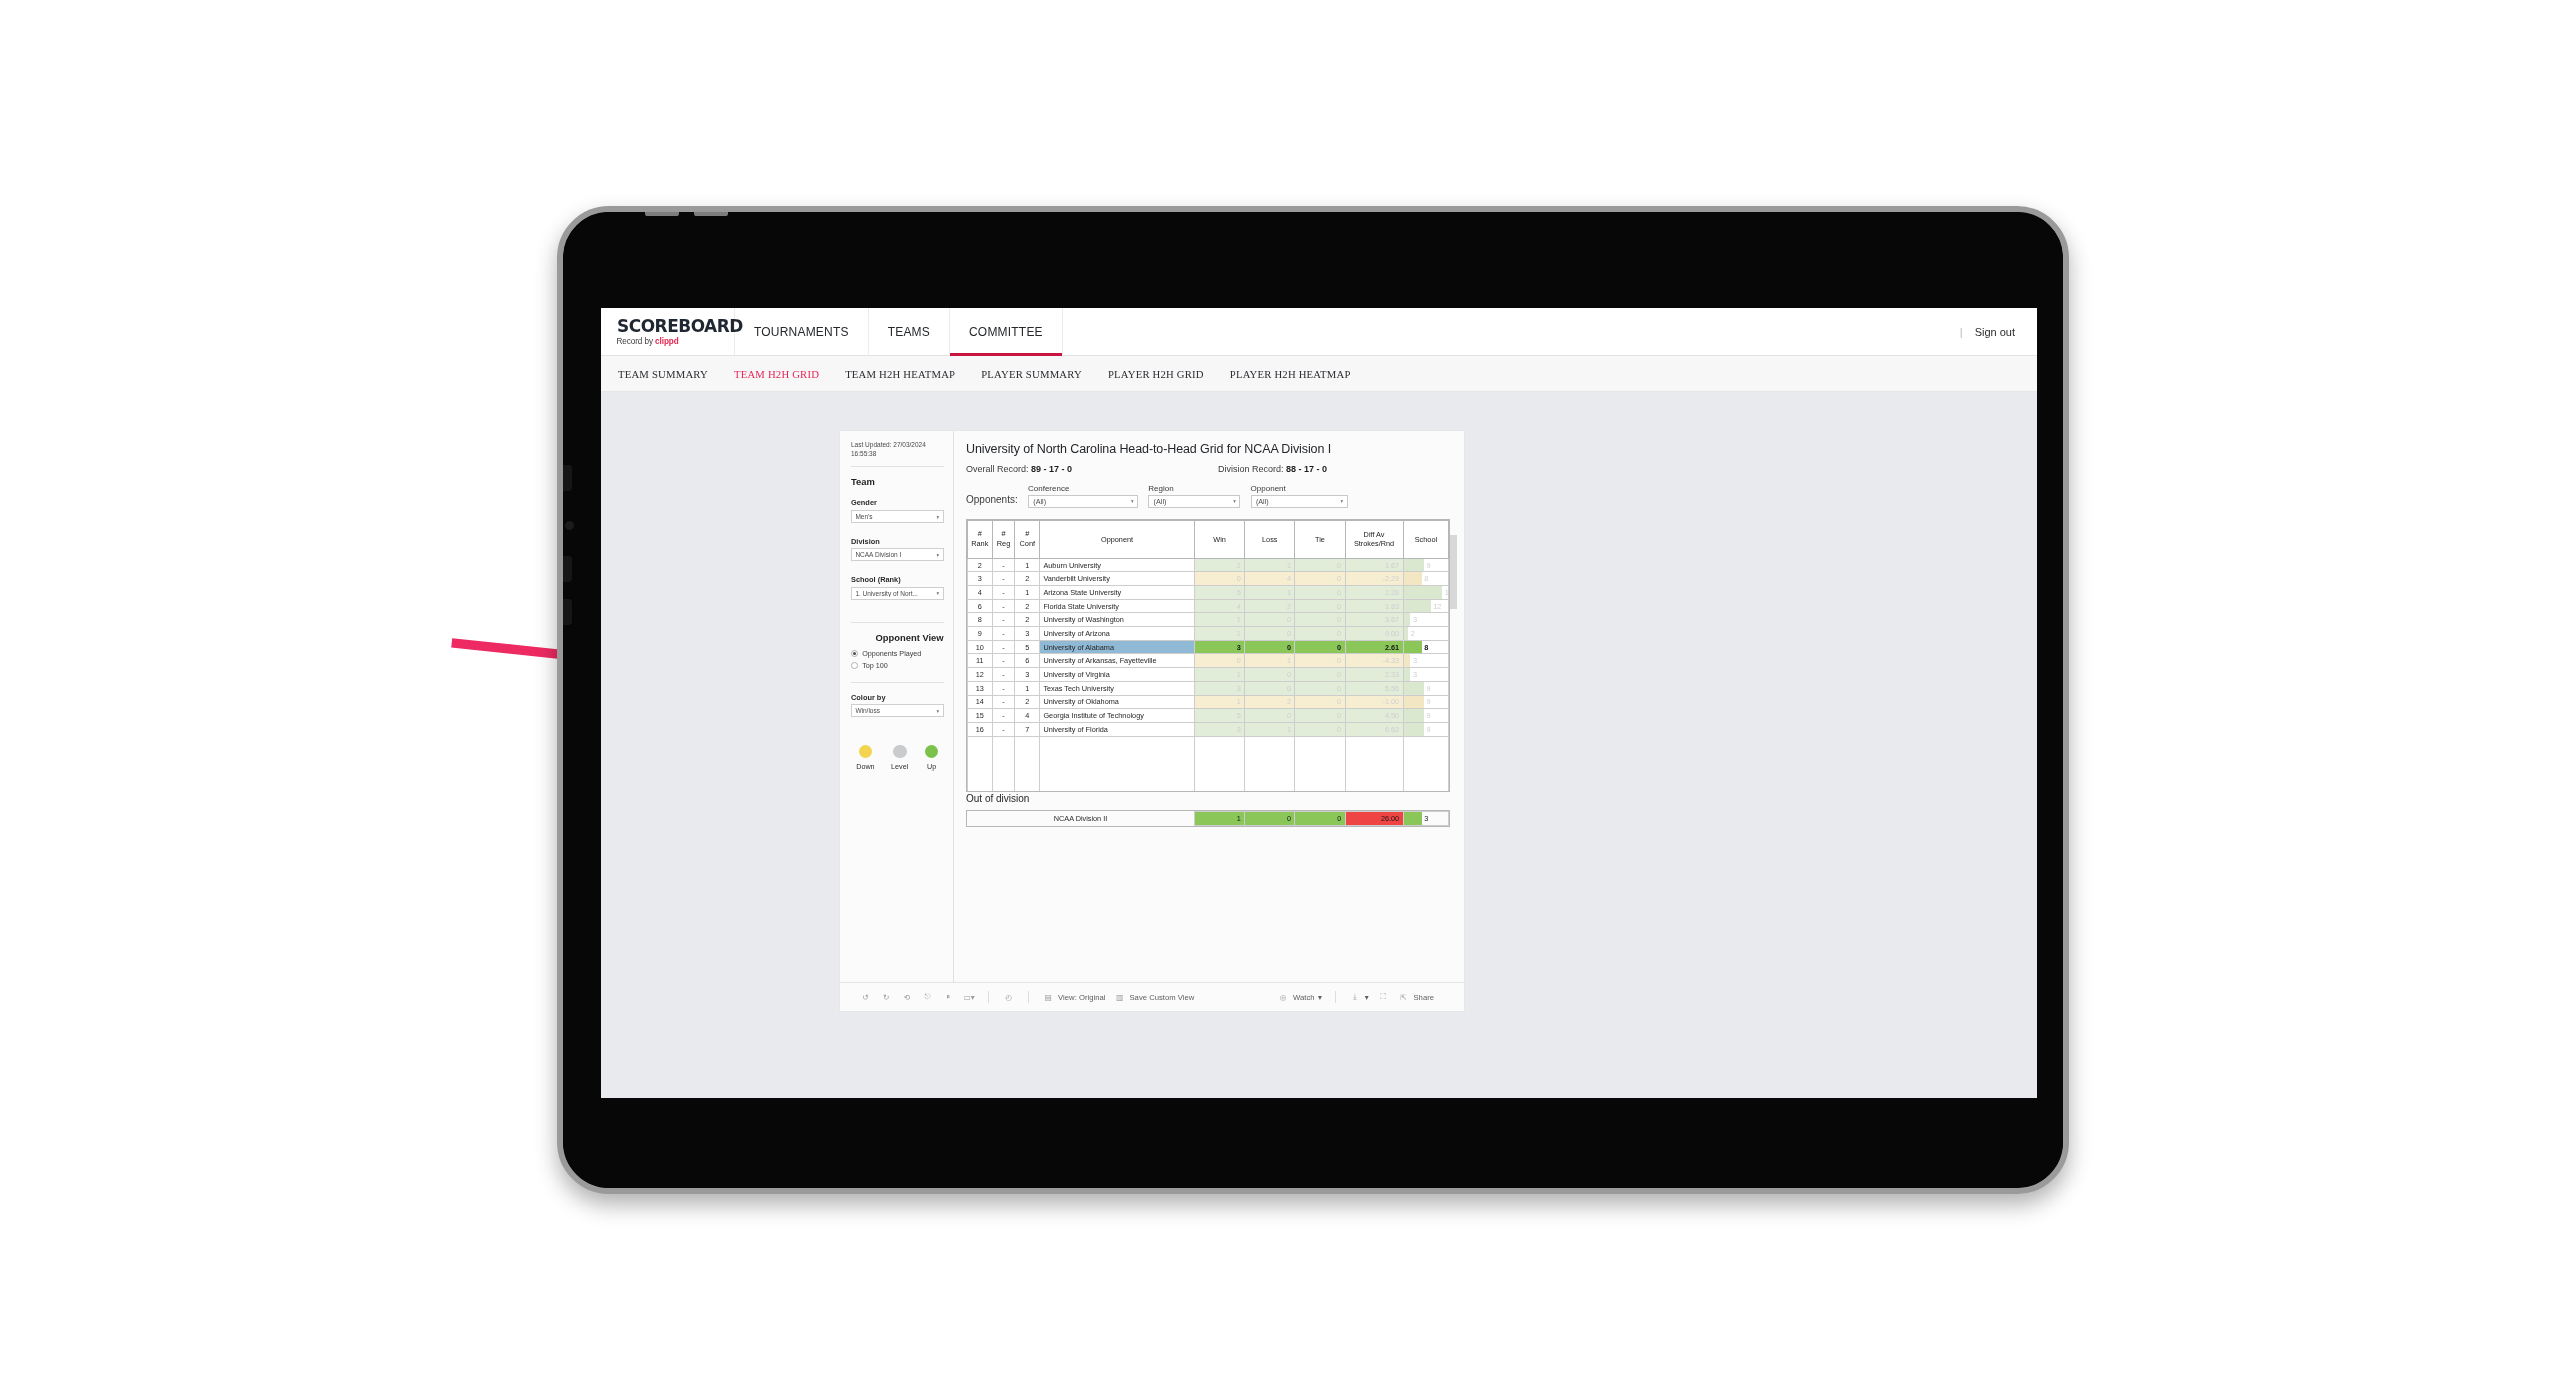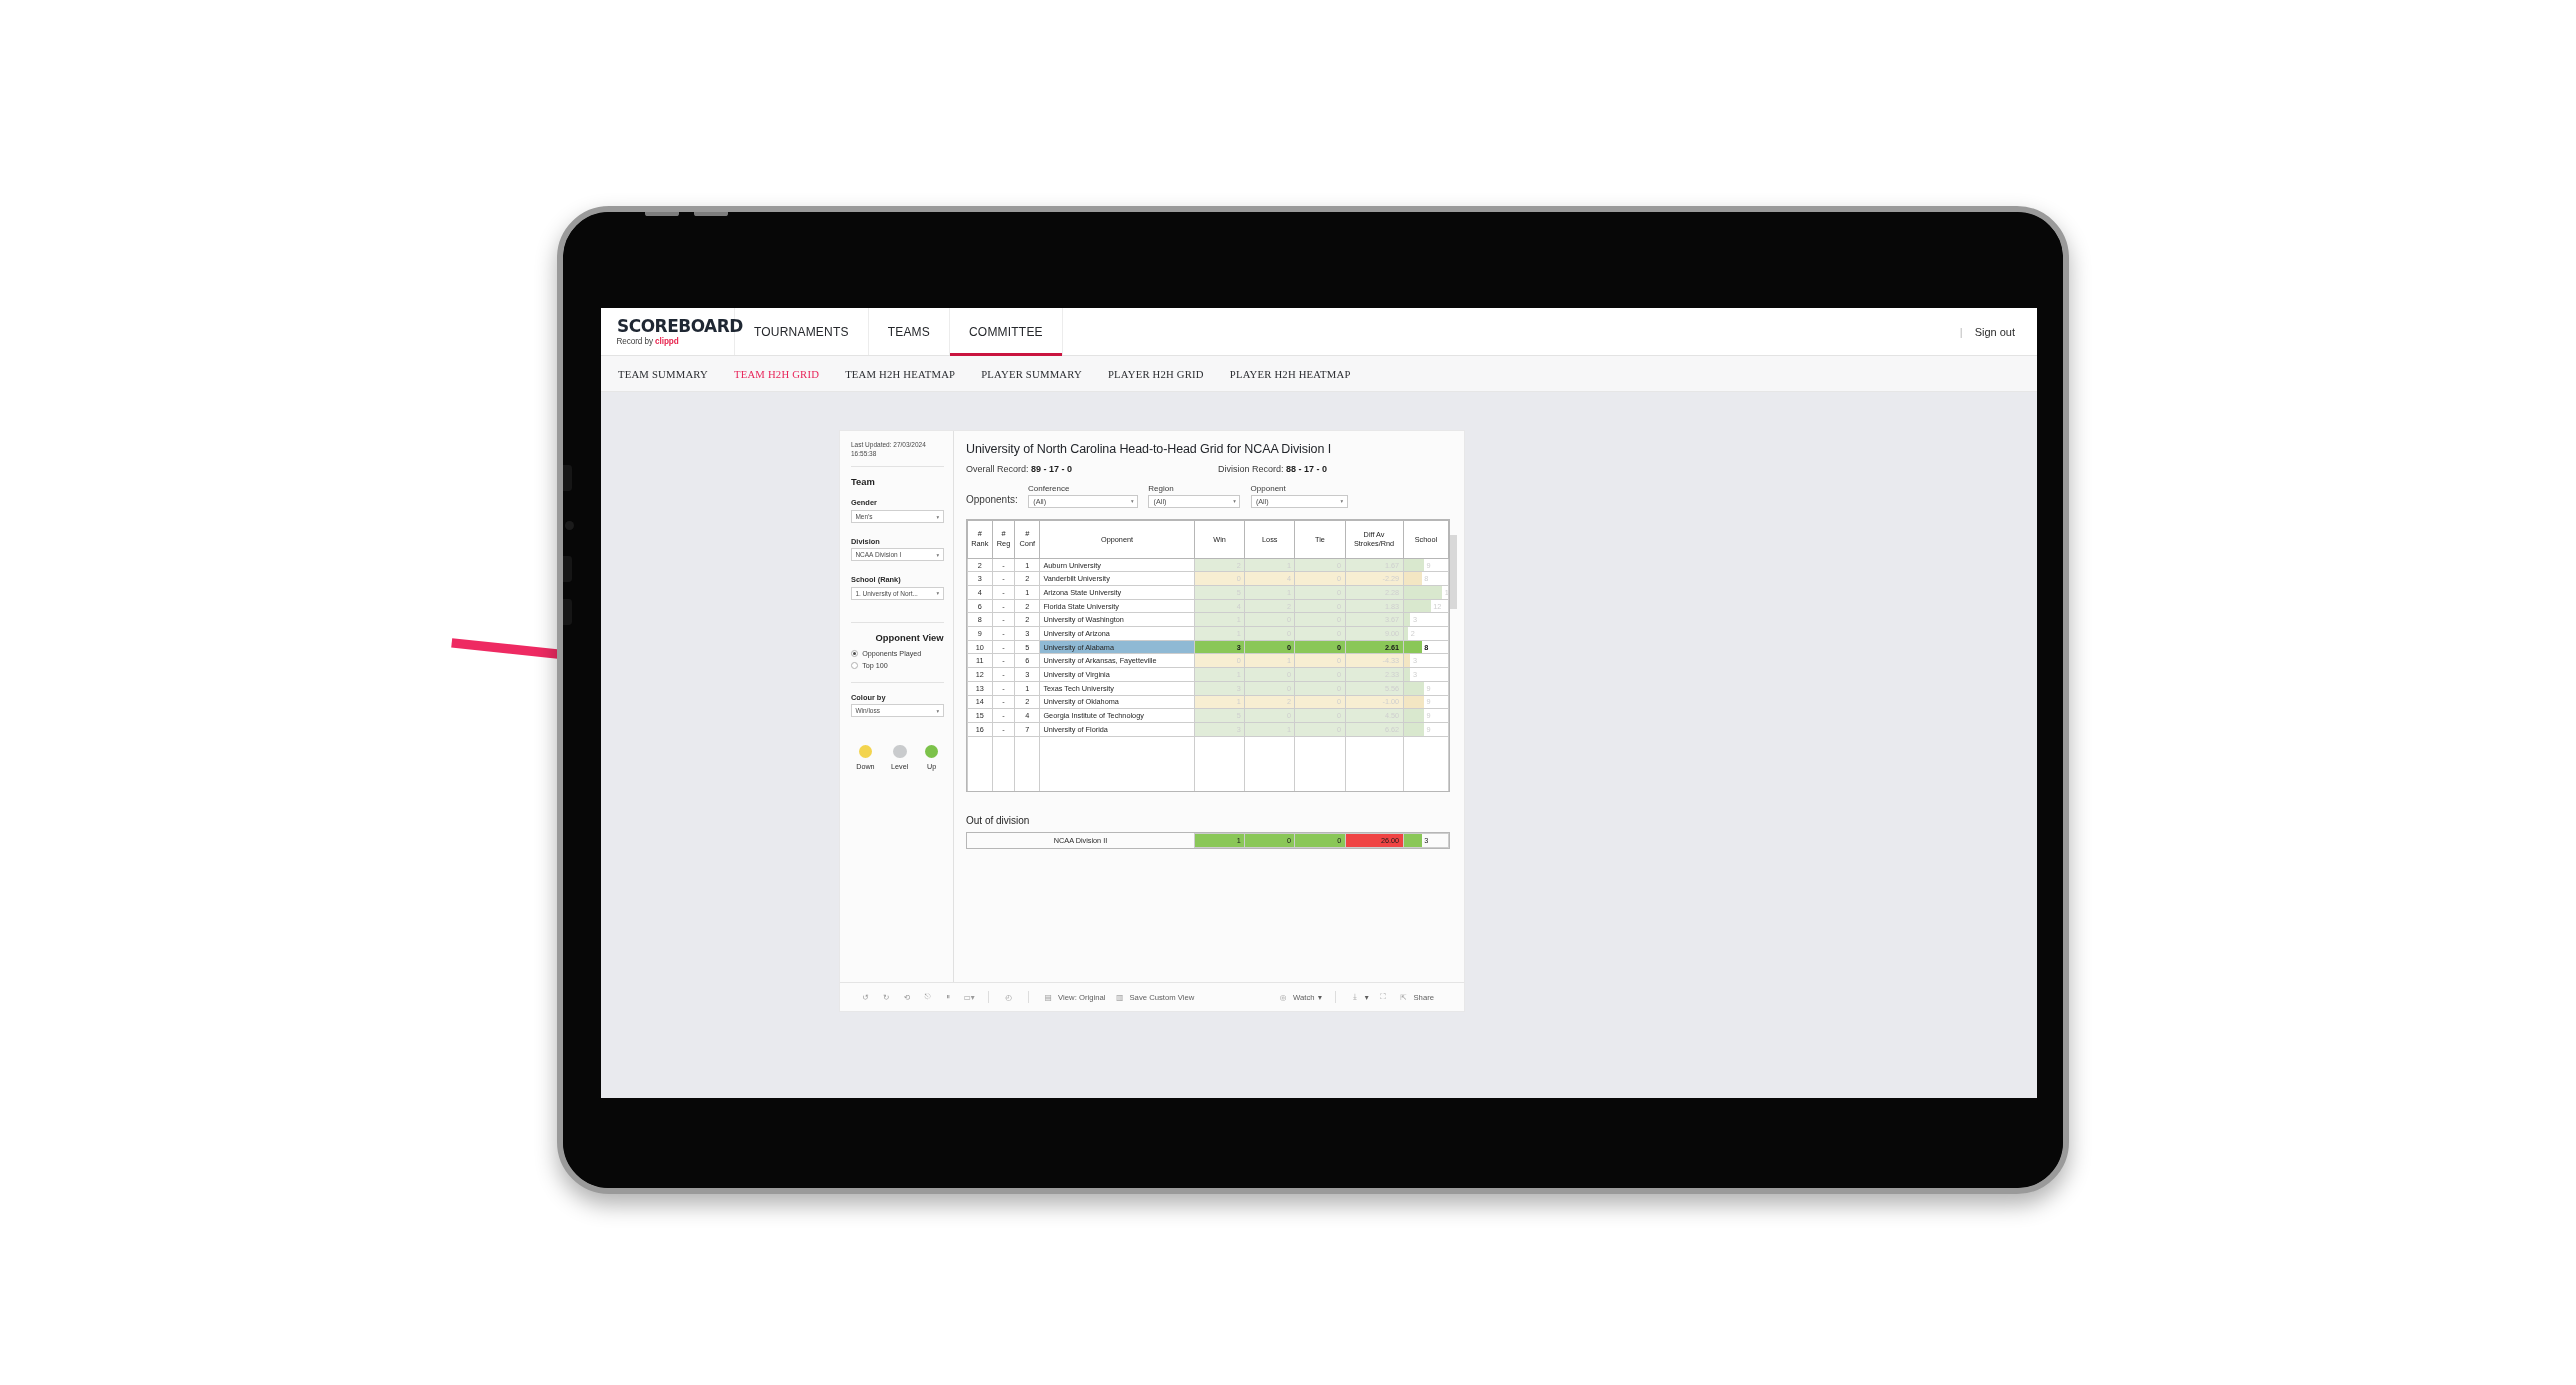--- a/index.html
+++ b/index.html
@@ -174,21 +174,21 @@
   .row-hl .num span { color:#1a1a1a; font-weight:700; }
   .fill { position:absolute; inset:0; z-index:1; }
   .rounds { position:relative; padding:0; }
   .rbar { position:absolute; left:0; top:0; bottom:0; z-index:1; }
   .rlabel { position:absolute; z-index:2; top:0; bottom:0; display:flex; align-items:center; color:#cfcfcf; font-size:7.3px;}
   .row-hl .rlabel { color:#111; font-weight:700; }
   .blank-row td { height:13.7px; border-left:0.9px solid #cdcdcd; border-right:0.9px solid #cdcdcd; border-top:none; border-bottom:none; background:#fff;}
   .vscroll { position:absolute; right:-7.7px; top:15.5px; width:6.9px; height:74px; background:#d8d8d8; }
 
   
-  .ood-h { margin-top: 23px; font-size: 10px; color:#242424; }
+  .ood-h { margin-top: 1px; font-size: 10px; color:#242424; }
   .ood-tbl { margin-top: 6px; border:0.9px solid #b6b6b6; }
   .ood-tbl table td { height:14.6px; }
 
   
   .toolbar {
     height: 29px; border-top:0.9px solid #e4e4e4; background:#fbfbfb;
     display:flex; align-items:center; gap: 7.7px; padding-left: 19px;
     font-size: 7.7px; color:#6e6e6e;
   }
   .tb-ico { width:13px; height:13px; display:flex; align-items:center; justify-content:center; color:#9b9b9b; }

